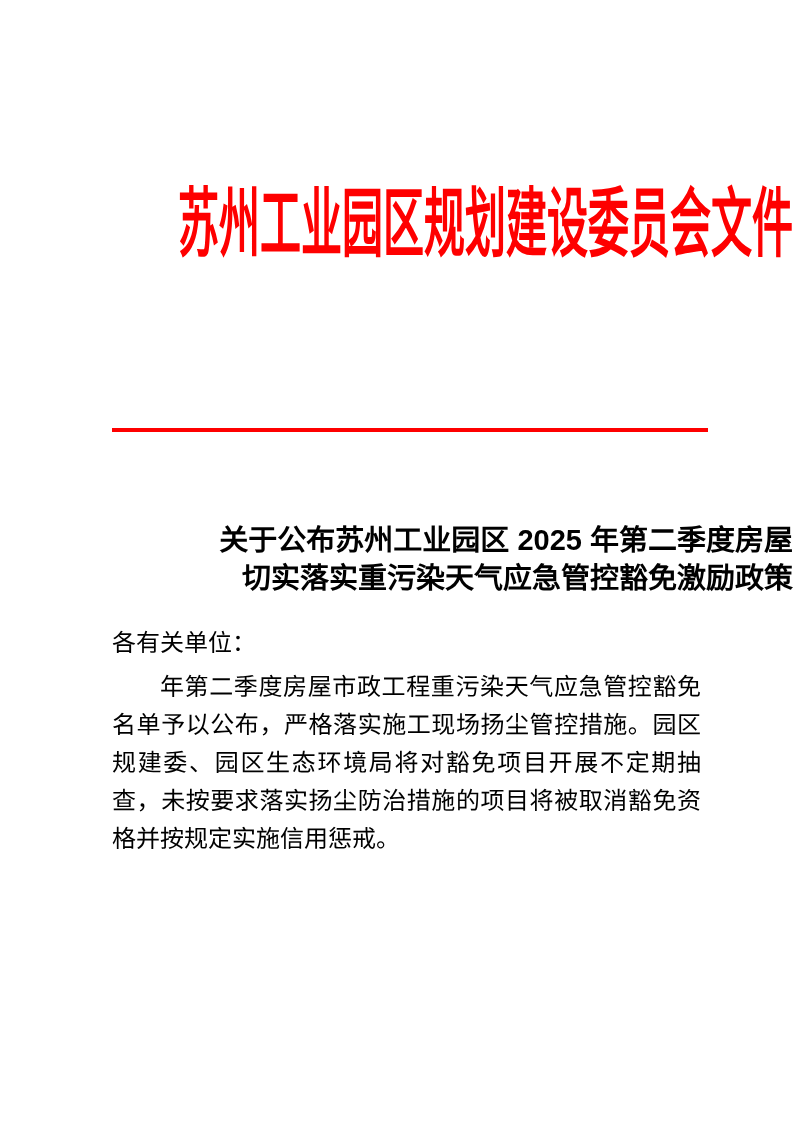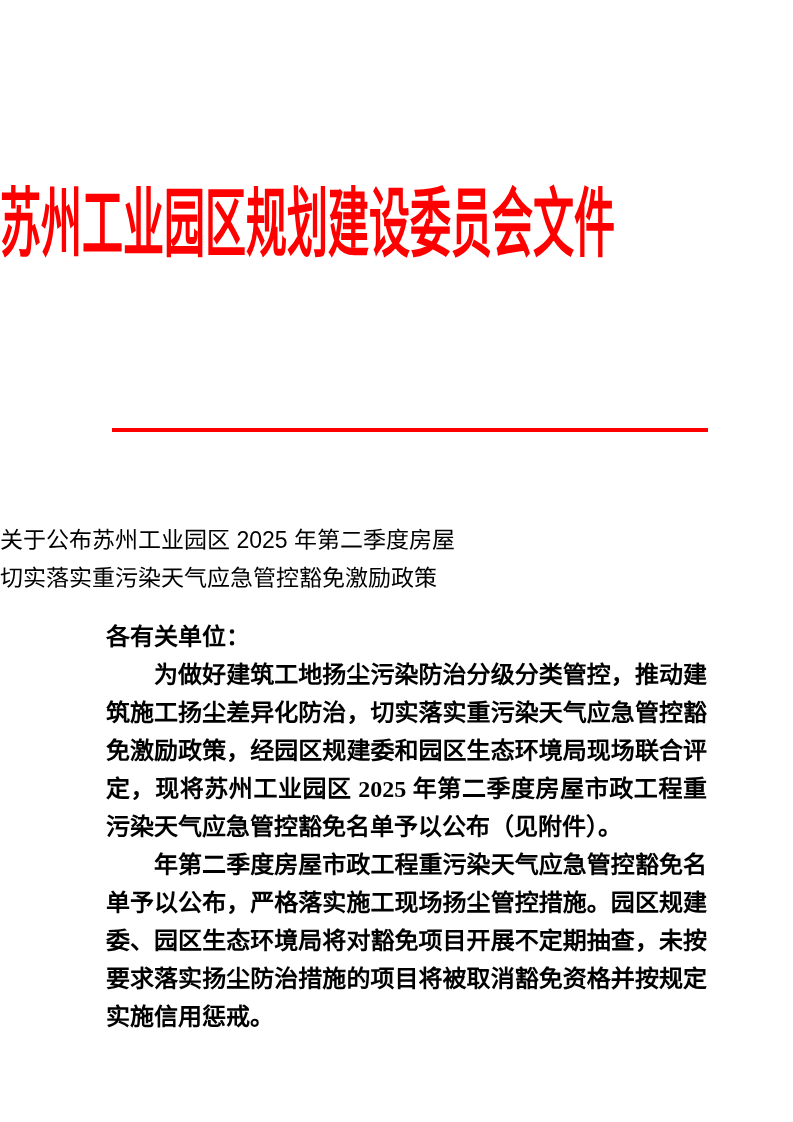--- a/index.html
+++ b/index.html
@@ -18,21 +18,21 @@
   }
   
   .doc-header {
     position: absolute;
     top: 150px;
     left: 0;
     width: 100%;
     height: 150px;
     display: flex;
     align-items: center;
-    justify-content: flex-start;
+    justify-content: flex-end;
   }
   .doc-header-text {
     font-family: "Liberation Sans", sans-serif;
     font-weight: bold;
     color: #fe0000;
     font-size: 41px;
     line-height: 1;
     letter-spacing: 0px;
     white-space: nowrap;
     transform: scaleY(1.85);
@@ -47,44 +47,43 @@
     height: 4px;
     background: #fe0000;
   }
   
   .doc-title {
     position: absolute;
     top: 521px;
     left: 0;
     width: 100%;
     margin: 0;
-    text-align: left;
+    text-align: right;
     font-family: "Liberation Sans", sans-serif;
-    font-weight: normal;
-    font-size: 23px;
+    font-weight: bold;
+    font-size: 29px;
     line-height: 38px;
     color: #000000;
   }
   
   .doc-body {
     position: absolute;
     top: 618px;
     left: 106px;
     width: 601px;
     font-family: "Liberation Serif", serif;
     font-size: 24px;
     line-height: 38px;
     text-align: justify;
     text-justify: inter-ideograph;
     color: #000000;
   }
   .doc-body p {
-    margin: 0;
+    margin: 6px;
     padding: 0;
-    font-weight: bold;
   }
   .para {
     text-indent: 2em;
   }
 </style>
 </head>
 <body>
 
 <div class="page">
 
@@ -94,17 +93,16 @@
 
   <div class="red-rule"></div>
 
   <h1 class="doc-title">
     <span>关于公布苏州工业园区 2025 年第二季度房屋</span><br>
     <span>切实落实重污染天气应急管控豁免激励政策</span>
   </h1>
 
   <div class="doc-body">
     <p class="salutation">各有关单位：</p>
-    <p class="para">为做好建筑工地扬尘污染防治分级分类管控，推动建筑施工扬尘差异化防治，切实落实重污染天气应急管控豁免激励政策，经园区规建委和园区生态环境局现场联合评定，现将苏州工业园区 2025 年第二季度房屋市政工程重污染天气应急管控豁免名单予以公布（见附件）。</p>
     <p class="para">年第二季度房屋市政工程重污染天气应急管控豁免名单予以公布，严格落实施工现场扬尘管控措施。园区规建委、园区生态环境局将对豁免项目开展不定期抽查，未按要求落实扬尘防治措施的项目将被取消豁免资格并按规定实施信用惩戒。</p>
   </div>
 
 </div>
 
 </body></html>

